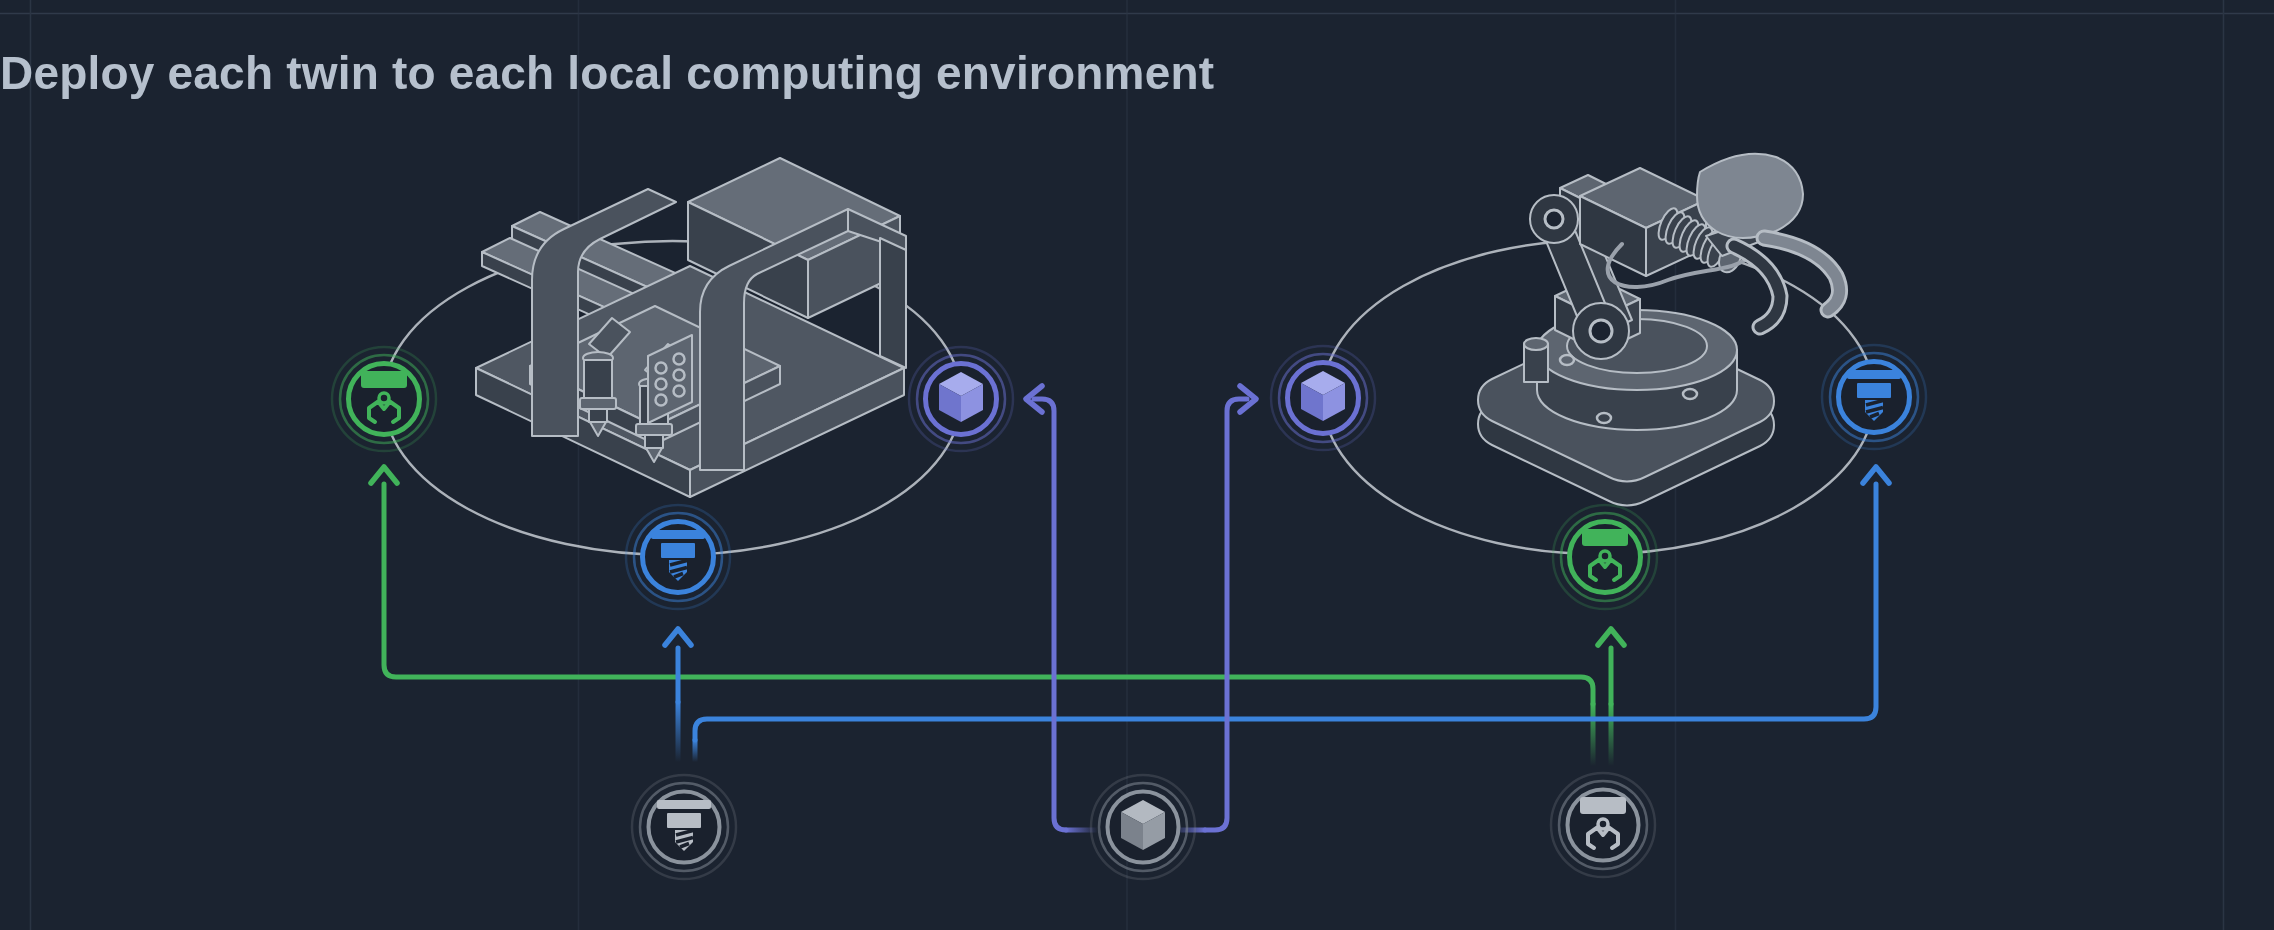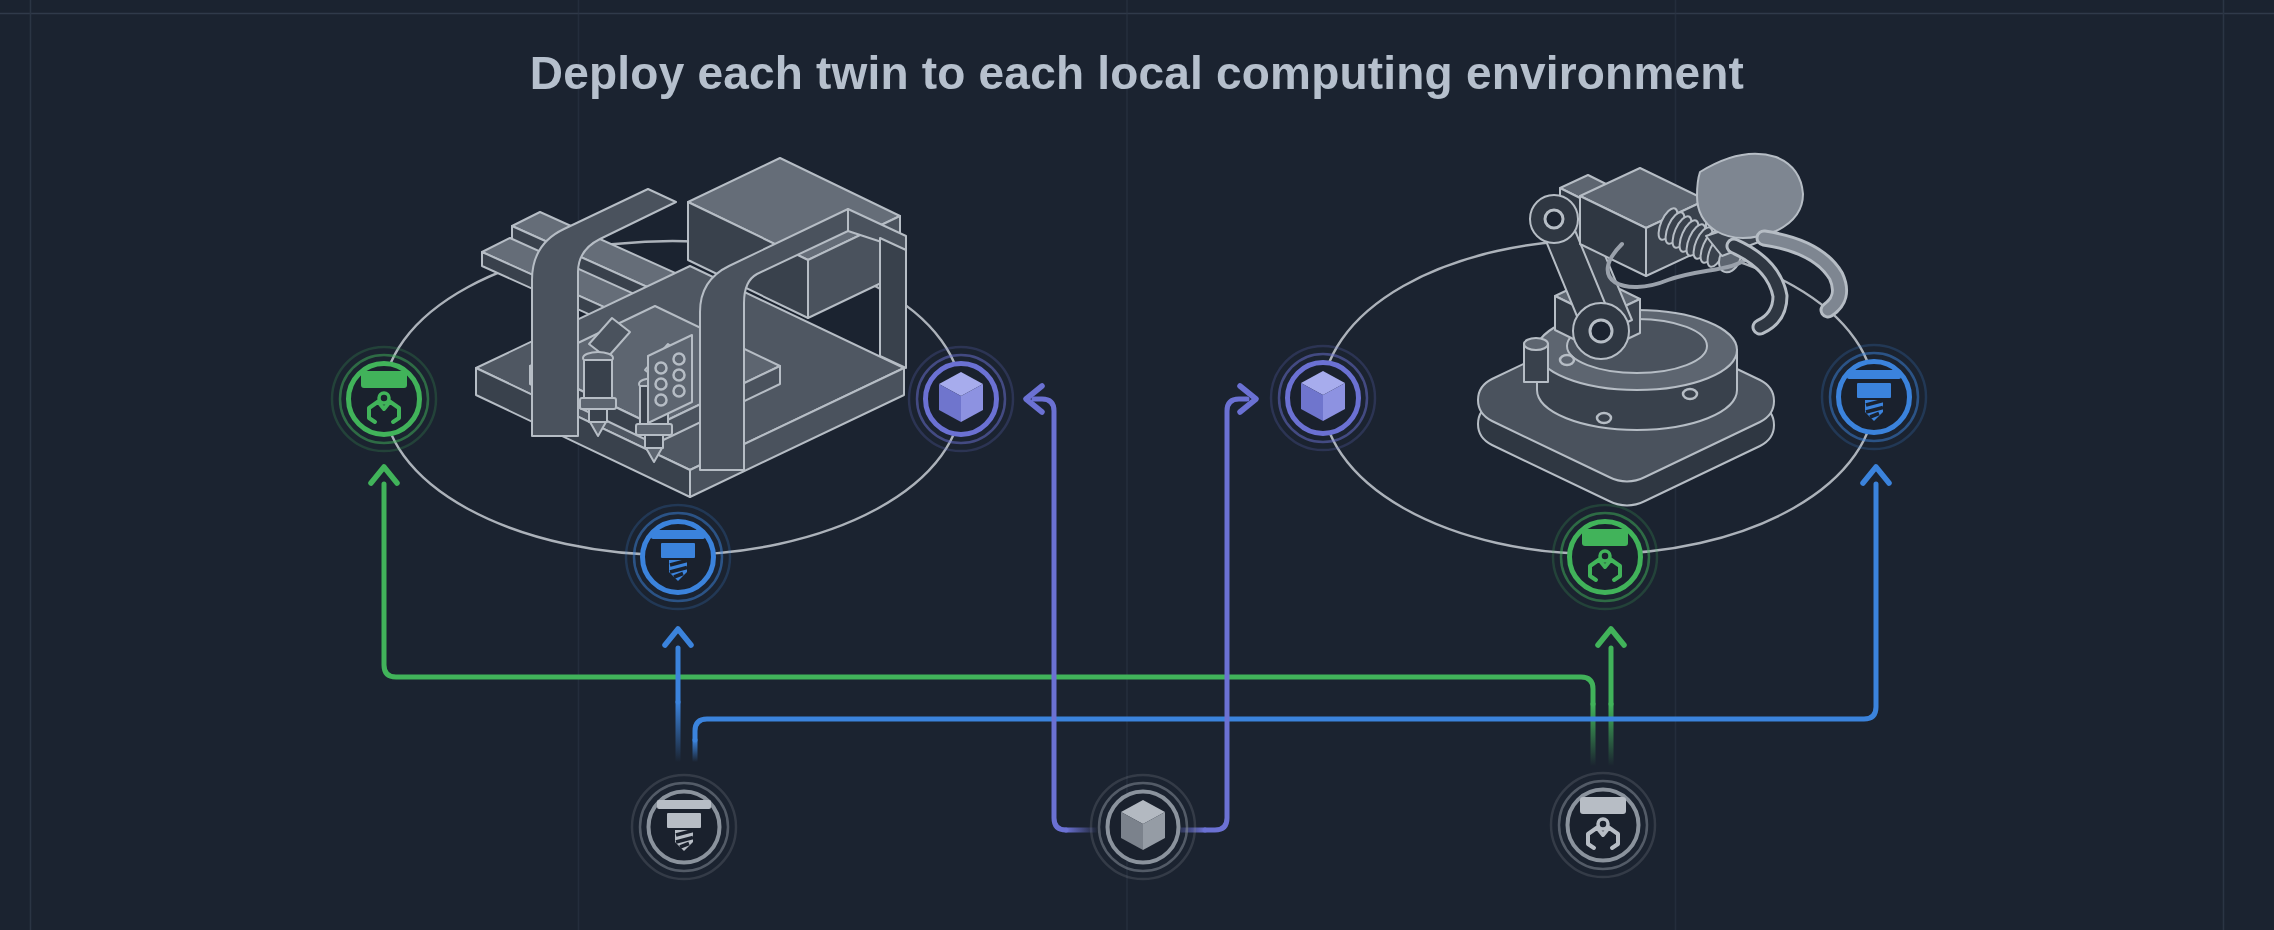--- a/index.html
+++ b/index.html
@@ -5,21 +5,21 @@
   :root{
     --c-background:#1b2330; --c-icon-disc-background:#1a212d; --c-hairline:#2b3544;
     --c-title-text:#b6c0cd; --c-ellipse-stroke:#c0c6cd; --c-green:#41b35a;
     --c-blue:#3b83dc; --c-purple:#6b71d3; --c-gray-node-border:#8b939d;
     --c-gray-node-glyph:#b7bdc5; --c-machine-outline:#b6bdc5;
   }
   html,body{margin:0;padding:0;background:var(--c-background);}
   body{width:2274px;height:930px;position:relative;overflow:hidden;
        font-family:"Liberation Sans",sans-serif;}
   .stage{position:absolute;inset:0;}
-  .title{position:absolute;top:46px;left:0;width:2274px;text-align:center;
+  .title{position:absolute;top:46px;left:0;width:2274px;text-align:left;
          font-weight:700;font-size:46px;letter-spacing:.2px;color:var(--c-title-text);}
   svg{display:block}
   .hair{stroke:var(--c-hairline);stroke-width:1.6}
   .hair.h{stroke:#303a4a}
   .orbit{fill:none;stroke:var(--c-ellipse-stroke);stroke-width:2.4;opacity:.88}
   .lin{fill:none;stroke-width:5;stroke-linecap:round}
   .chev{fill:none;stroke-width:5.5;stroke-linecap:round;stroke-linejoin:round}
   .sg{stroke:var(--c-green)} .sb{stroke:var(--c-blue)} .sp{stroke:var(--c-purple)}
   .node .ring2{fill:none;stroke:currentColor;stroke-width:2.5;opacity:.22}
   .node .ring1{fill:none;stroke:currentColor;stroke-width:2.5;opacity:.5}

